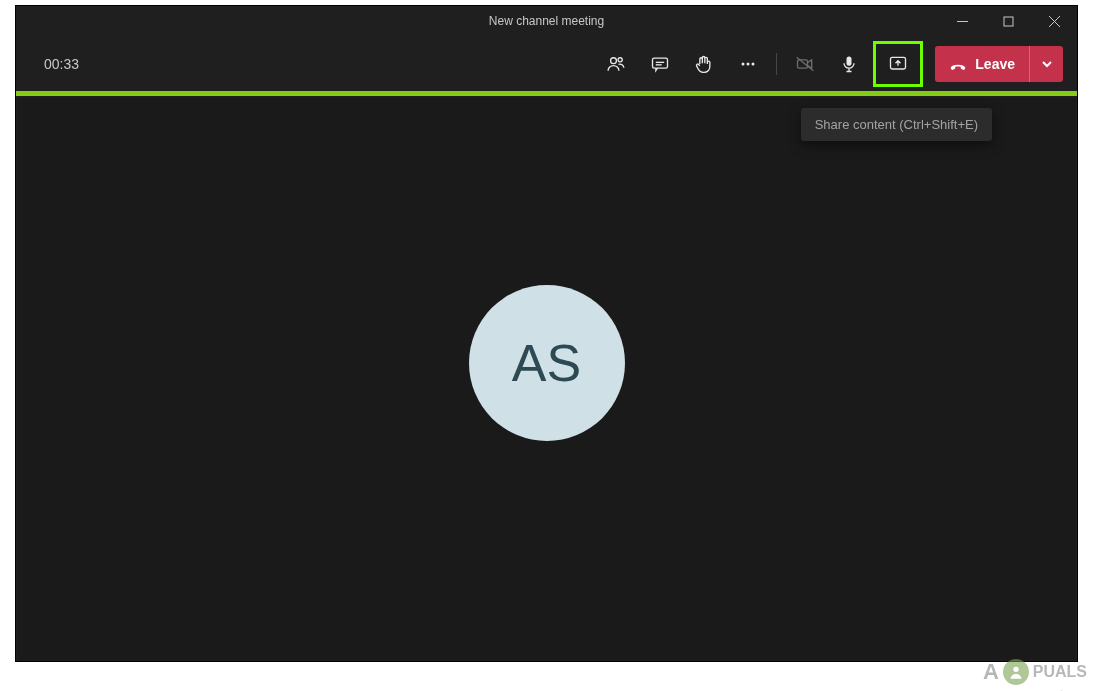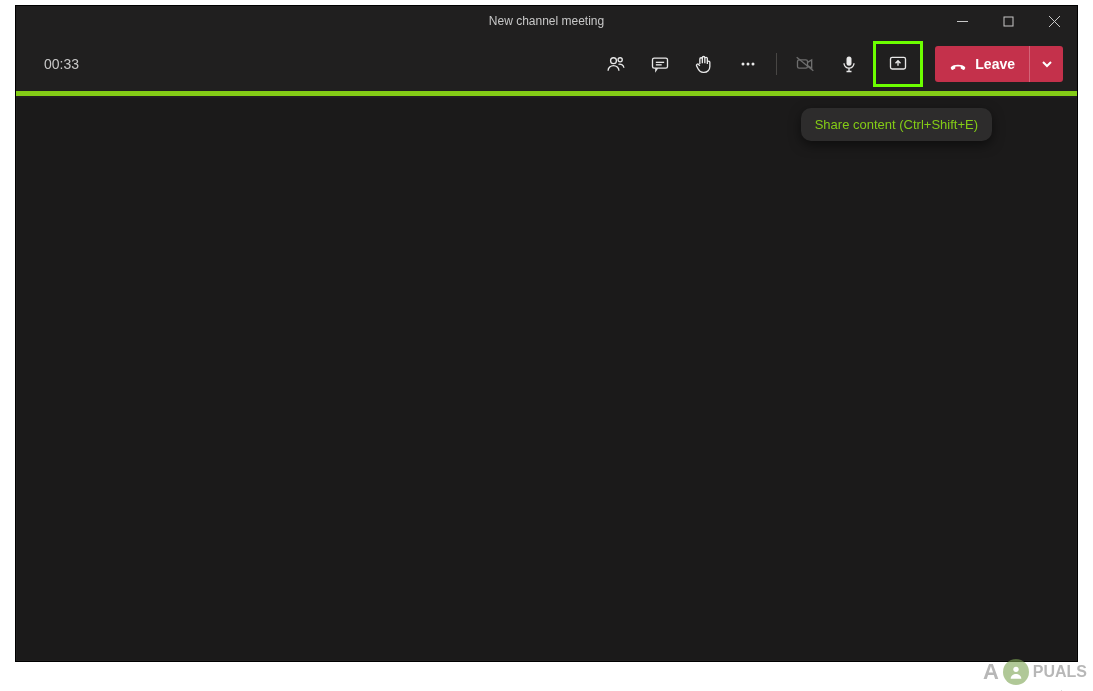--- a/index.html
+++ b/index.html
@@ -118,24 +118,24 @@
       justify-content: center;
       border-left: 1px solid rgba(255,255,255,0.25);
       border-radius: 0 3px 3px 0;
       cursor: pointer;
     }
     .tooltip {
       position: absolute;
       right: 85px;
       top: 102px;
       background: #2d2c2c;
-      color: #84cc16;
+      color: #a3a3a3;
       font-size: 13px;
       padding: 9px 14px;
-      border-radius: 10px;
+      border-radius: 3px;
       box-shadow: 0 4px 12px rgba(0,0,0,0.5);
       z-index: 5;
     }
     .stage {
       position: absolute;
       top: 92px;
       left: 1px;
       right: 1px;
       bottom: 1px;
       background: #1b1a1a;
@@ -285,20 +285,23 @@
         <svg width="12" height="12" viewBox="0 0 12 12" fill="none" stroke="currentColor" stroke-width="2">
           <path d="M2 4l4 4 4-4"></path>
         </svg>
       </div>
     </div>
   </div>
 
   <div class="tooltip">Share content (Ctrl+Shift+E)</div>
 
   <div class="stage">
+    <div class="avatar">
+      <span>AS</span>
+    </div>
   </div>
 
 </div>
 
 <div class="watermark">
   <span style="font-size:22px;color:#888;">A</span>
   <span class="av">
     <svg width="16" height="16" viewBox="0 0 24 24" fill="#fff">
         <circle cx="12" cy="8" r="4"></circle>
         <path d="M4 22c0-4 4-7 8-7s8 3 8 7z"></path>

